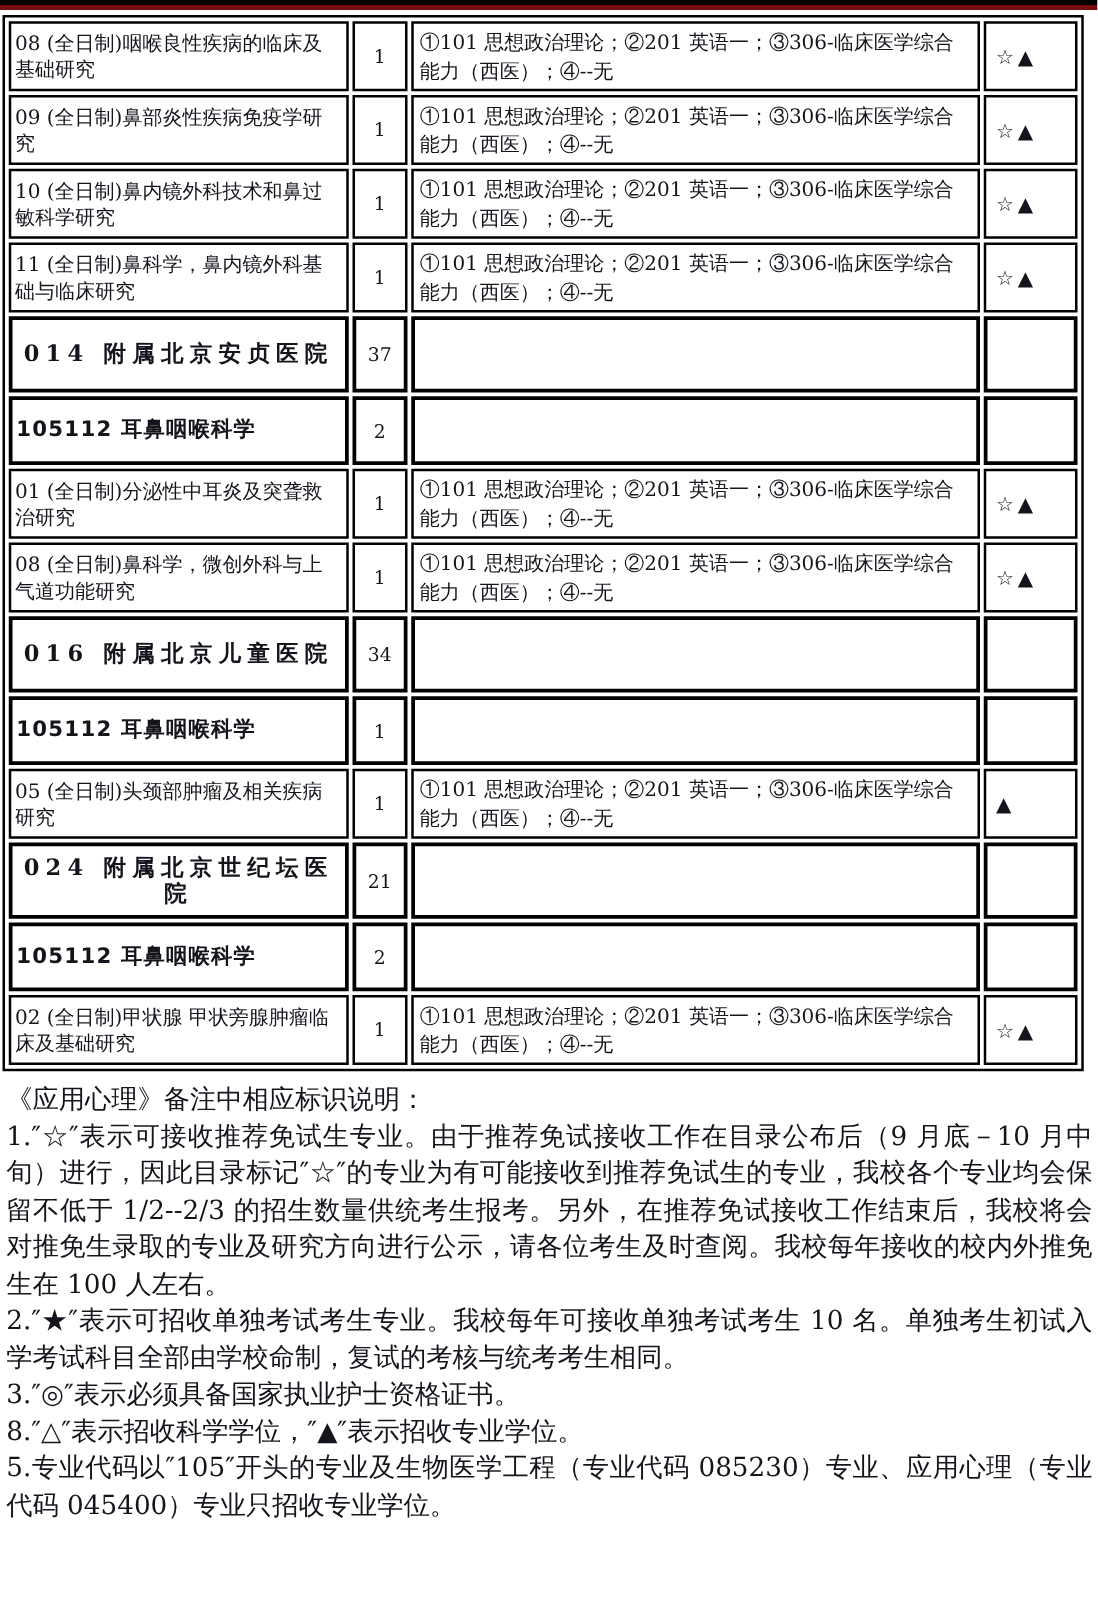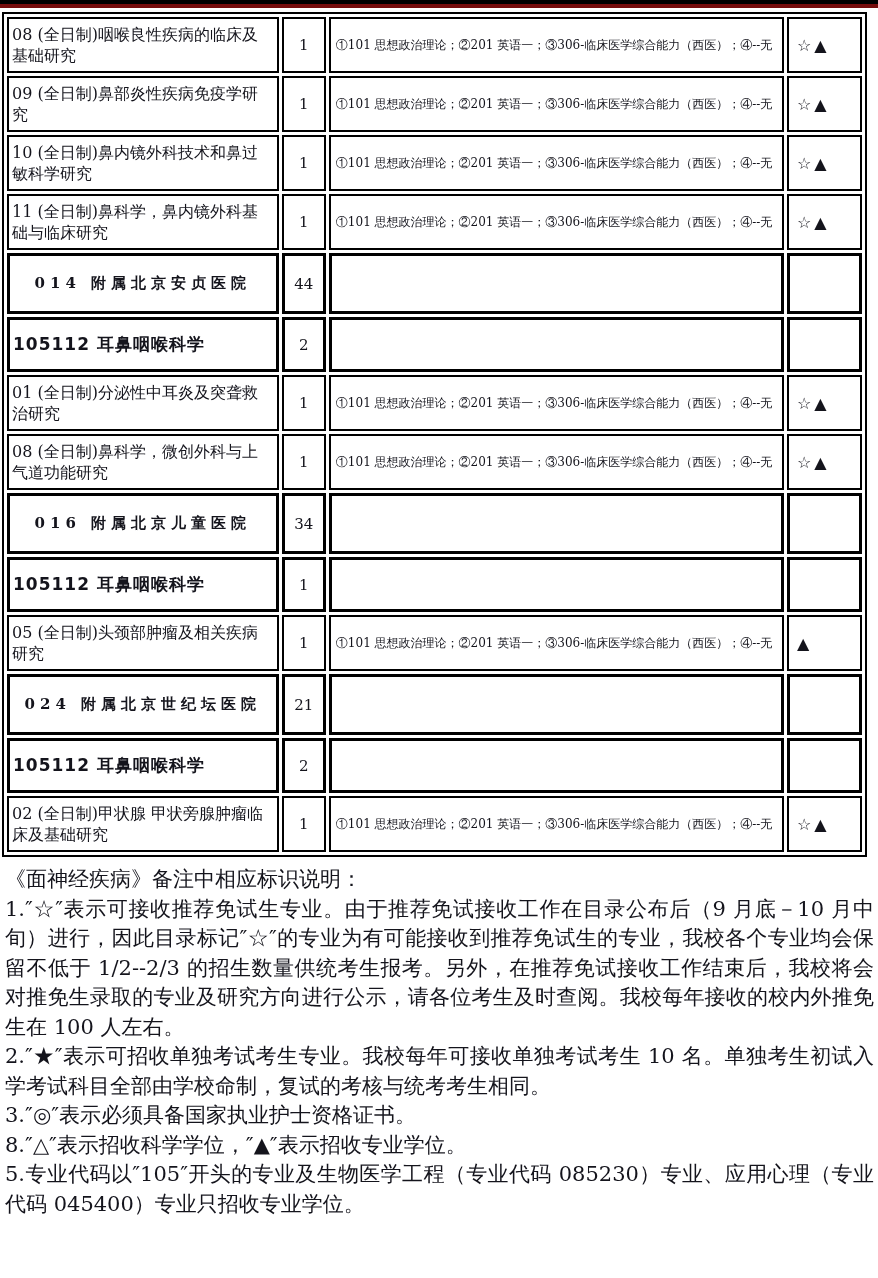--- a/index.html
+++ b/index.html
@@ -21,29 +21,29 @@
   }
   table.catalog td {
     border:2px solid #000;
     box-sizing:border-box;
     vertical-align:middle;
     overflow:hidden;
     word-break:break-all;
   }
   .c-name  { width:246px; font-size:16px; line-height:21px; padding:1px 3px; text-align:left; }
   .c-count { width:40px;  font-size:15px; text-align:center; }
-  .c-exam  { width:412px; font-size:12px; line-height:23px; padding:2px 5px; text-align:left; }
+  .c-exam  { width:412px; font-size:16px; line-height:23px; padding:2px 5px; text-align:left; }
   .c-mark  { width:68px;  font-size:16px; padding:2px 8px; letter-spacing:3px; text-align:left; }
 
   tr.program td    { height:56px; }
   tr.section td    { height:61px; border-width:3px; }
   tr.subsection td { height:55px; border-width:3px; }
 
   tr.section .c-name {
-    text-align:center; font-weight:bold; font-size:15px; letter-spacing:5px;
+    text-align:center; font-weight:bold; font-size:18px; letter-spacing:5px;
   }
   tr.subsection .c-name {
     text-align:left; font-weight:bold; font-size:17px; letter-spacing:1px;
     font-family:"DejaVu Sans","Liberation Sans",sans-serif;
   }
 
   .notes {
     padding:8px 4px 0 5px;
     font-size:21px;
     line-height:29.5px;
@@ -78,21 +78,21 @@
       <td class="c-mark">☆▲</td>
     </tr>
     <tr class="program">
       <td class="c-name">11 (全日制)鼻科学，鼻内镜外科基础与临床研究</td>
       <td class="c-count">1</td>
       <td class="c-exam">①101 思想政治理论；②201 英语一；③306-临床医学综合能力（西医）；④--无</td>
       <td class="c-mark">☆▲</td>
     </tr>
     <tr class="section">
       <td class="c-name">014 附属北京安贞医院</td>
-      <td class="c-count">44</td>
+      <td class="c-count">37</td>
       <td class="c-exam"></td>
       <td class="c-mark"></td>
     </tr>
     <tr class="subsection">
       <td class="c-name">105112 耳鼻咽喉科学</td>
       <td class="c-count">2</td>
       <td class="c-exam"></td>
       <td class="c-mark"></td>
     </tr>
     <tr class="program">
@@ -140,19 +140,19 @@
     <tr class="program">
       <td class="c-name">02 (全日制)甲状腺 甲状旁腺肿瘤临床及基础研究</td>
       <td class="c-count">1</td>
       <td class="c-exam">①101 思想政治理论；②201 英语一；③306-临床医学综合能力（西医）；④--无</td>
       <td class="c-mark">☆▲</td>
     </tr>
   </tbody>
 </table>
 
 <div class="notes">
-  <p>《面神经疾病》备注中相应标识说明：</p>
+  <p>《应用心理》备注中相应标识说明：</p>
   <p>1.″☆″表示可接收推荐免试生专业。由于推荐免试接收工作在目录公布后（9 月底－10 月中旬）进行，因此目录标记″☆″的专业为有可能接收到推荐免试生的专业，我校各个专业均会保留不低于 1/2--2/3 的招生数量供统考生报考。另外，在推荐免试接收工作结束后，我校将会对推免生录取的专业及研究方向进行公示，请各位考生及时查阅。我校每年接收的校内外推免生在 100 人左右。</p>
   <p>2.″★″表示可招收单独考试考生专业。我校每年可接收单独考试考生 10 名。单独考生初试入学考试科目全部由学校命制，复试的考核与统考考生相同。</p>
   <p>3.″◎″表示必须具备国家执业护士资格证书。</p>
   <p>8.″△″表示招收科学学位，″▲″表示招收专业学位。</p>
   <p>5.专业代码以″105″开头的专业及生物医学工程（专业代码 085230）专业、应用心理（专业代码 045400）专业只招收专业学位。</p>
 </div>
 
 </body></html>

